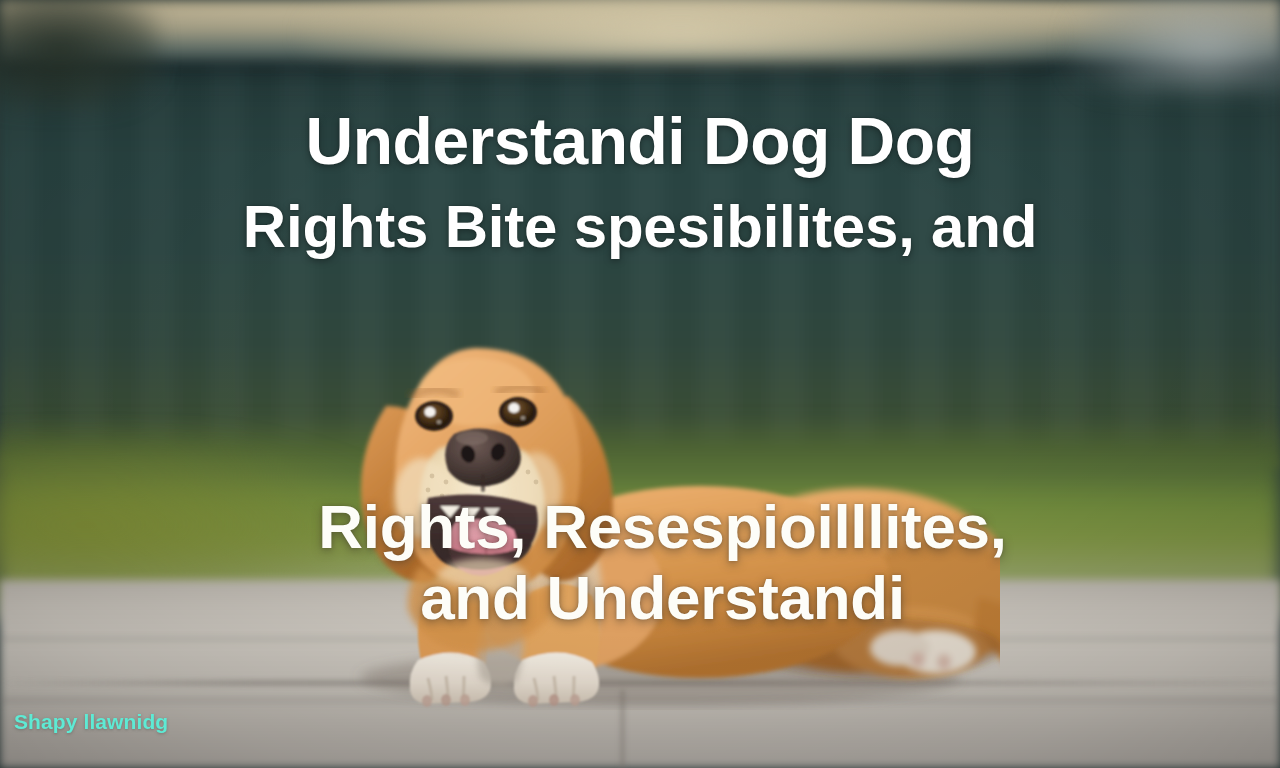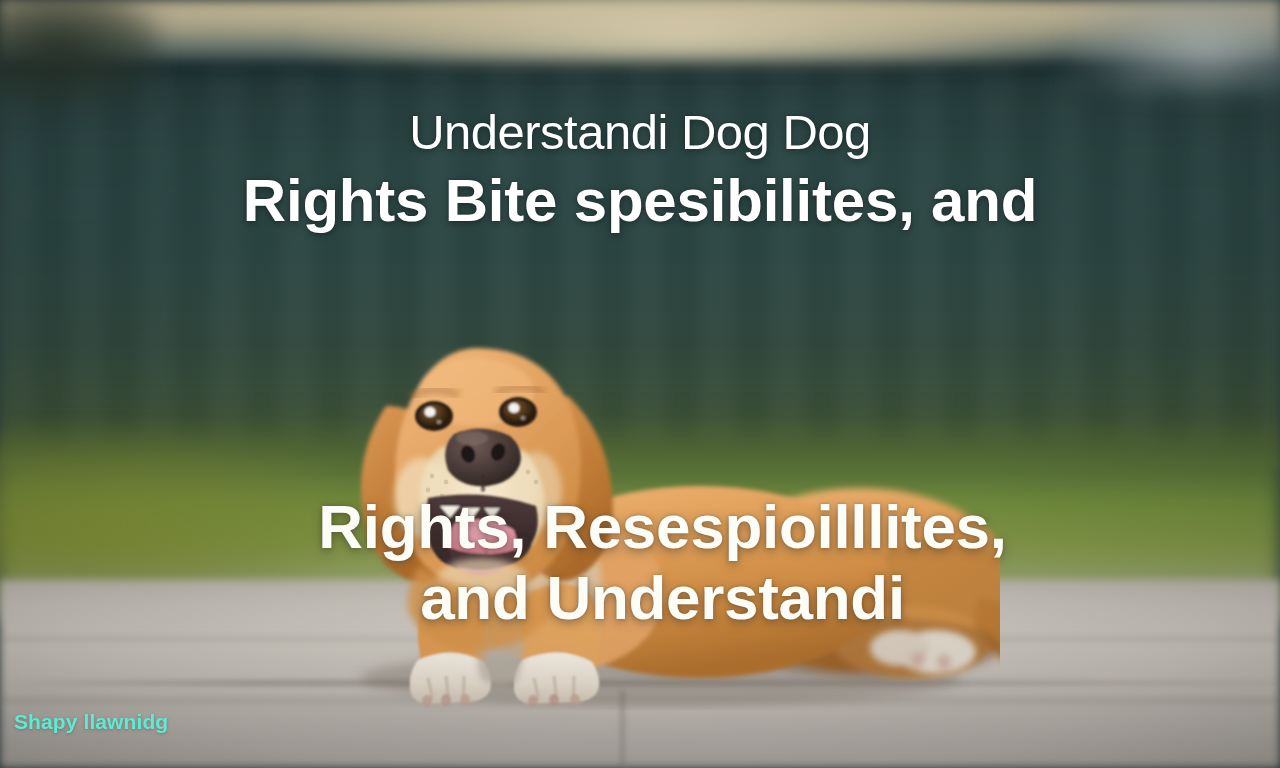--- a/index.html
+++ b/index.html
@@ -202,34 +202,34 @@
   
   .text-top {
     position: absolute;
     left: 0; top: 108px;
     width: 1280px;
     text-align: center;
     color: #ffffff;
     z-index: 20;
   }
   .t-line1 {
-    font-size: 49px;
-    font-weight: 400;
+    font-size: 66px;
+    font-weight: 700;
     line-height: 1.02;
     letter-spacing: -0.5px;
     white-space: nowrap;
     text-shadow: 0 2px 7px rgba(0,0,0,0.35), 0 0 2px rgba(0,0,0,0.25);
   }
   .t-line2 {
     font-size: 60px;
     font-weight: 600;
     line-height: 1.12;
     letter-spacing: -0.2px;
     white-space: nowrap;
-    margin-top: 9px;
+    margin-top: 18px;
     text-shadow: 0 2px 7px rgba(0,0,0,0.35), 0 0 2px rgba(0,0,0,0.25);
   }
 
   .text-bottom {
     position: absolute;
     left: 0; top: 492px;
     width: 1280px;
     text-align: center;
     color: #fdfdf8;
     z-index: 20;

